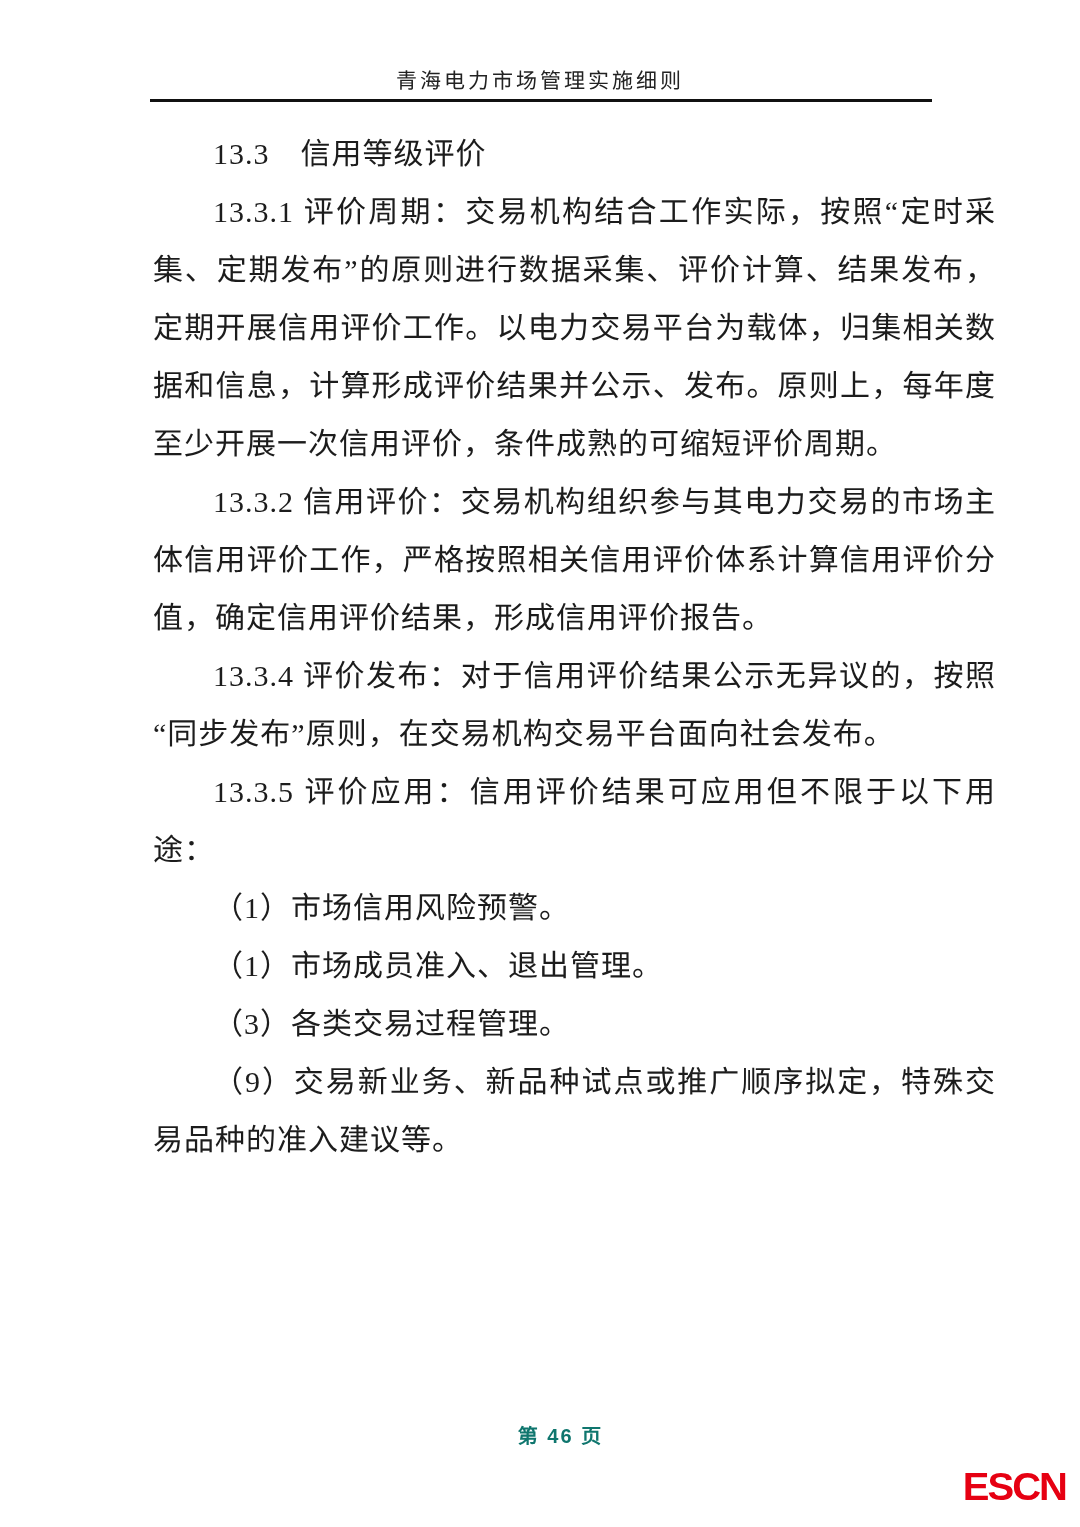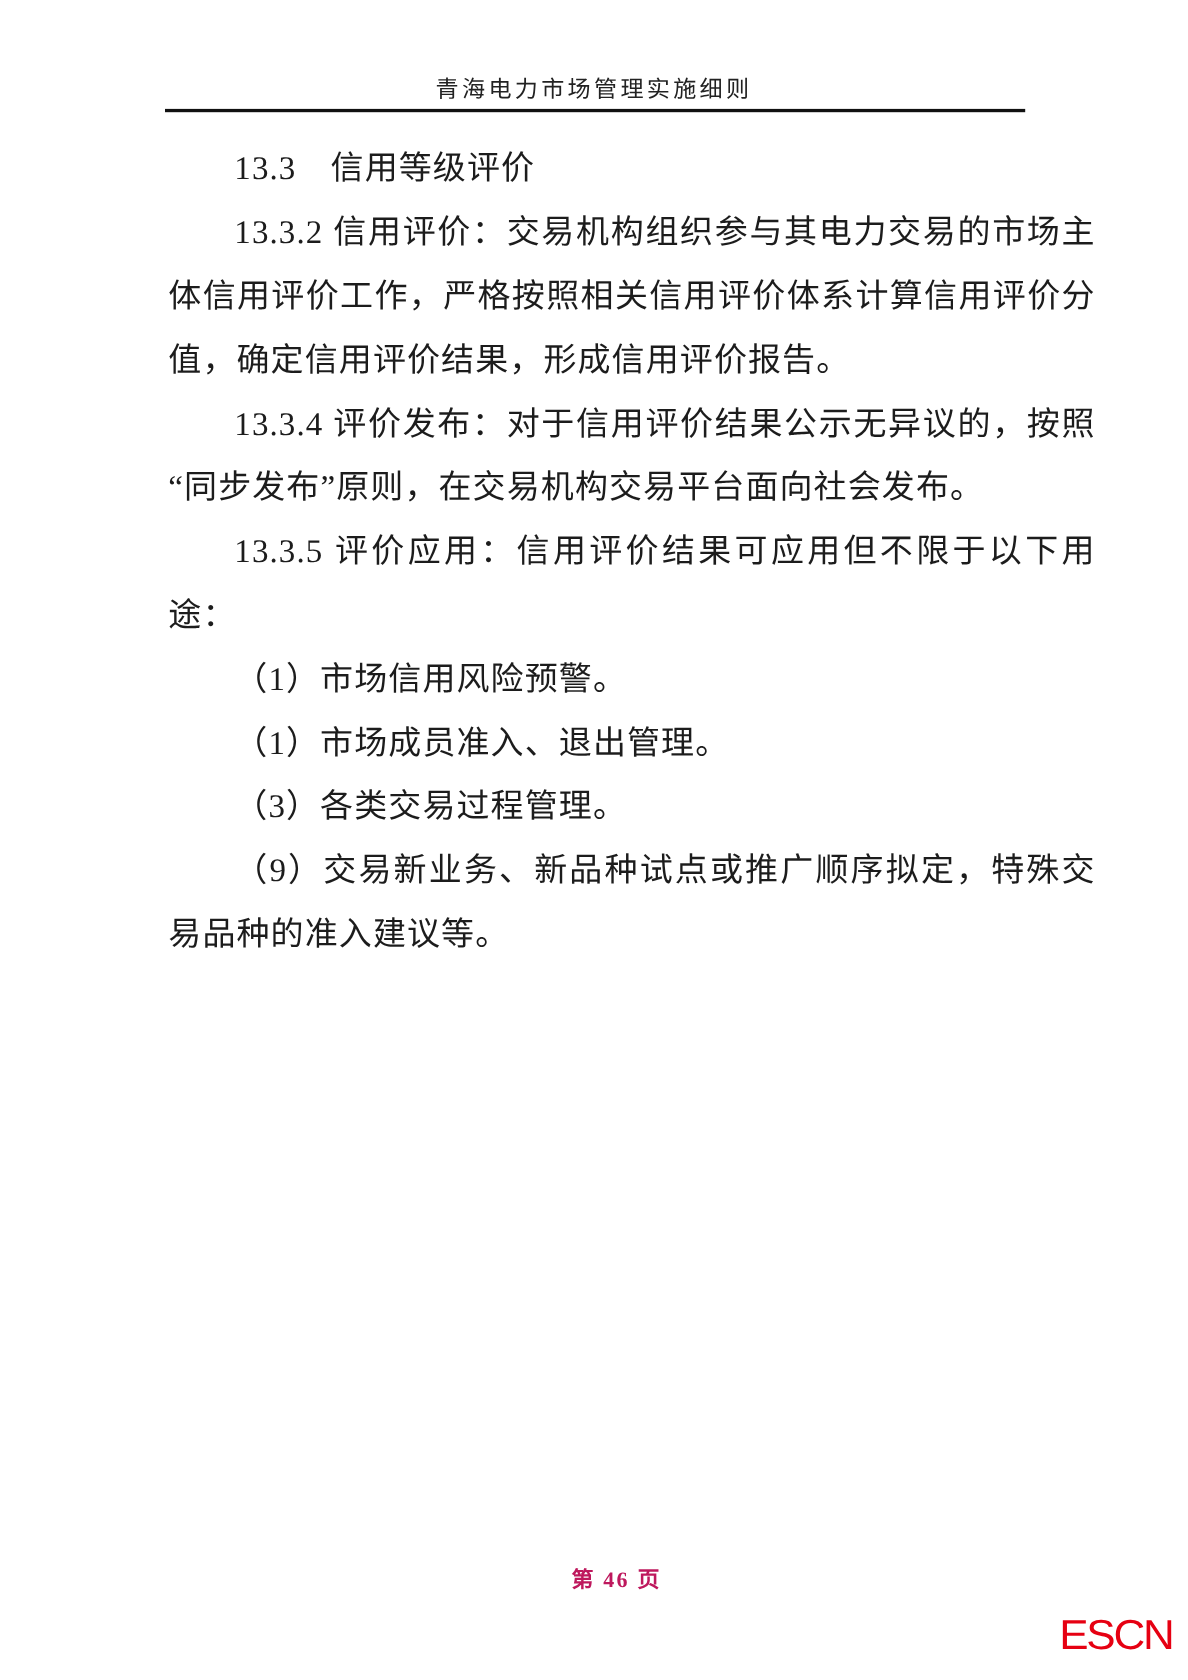--- a/index.html
+++ b/index.html
@@ -48,38 +48,38 @@
   }
   
   .page-footer {
     position: absolute;
     left: 0;
     right: 0;
     top: 1420px;
     text-align: center;
   }
   .page-number {
-    font-family: Liberation Serif, serif;
+    font-family: Liberation Sans, sans-serif;
     font-weight: bold;
     font-size: 20px;
     letter-spacing: 2px;
-    color: #be185d;
+    color: #0f766e;
     margin-left: 41px;
   }
   
   .escn-logo {
     position: absolute;
     right: 14px;
     top: 1466px;
     height: 42px;
     display: flex;
     align-items: center;
     white-space: nowrap;
     font-family: "Liberation Sans", "DejaVu Sans", sans-serif;
-    font-weight: normal;
+    font-weight: bold;
   }
   .escn-latin {
     font-size: 40px;
     letter-spacing: -2px;
     transform: scaleY(0.95);
   }
   .escn-cn {
     font-size: 35px;
     letter-spacing: 0px;
     margin-left: 2px;
@@ -91,20 +91,21 @@
 <div class="page">
 
   <div class="page-header">
     <div class="header-title">青海电力市场管理实施细则</div>
     <div class="header-rule"></div>
   </div>
 
   <div class="doc-body">
     <p>13.3　信用等级评价</p>
     <div>
+        <p>13.3.1 评价周期：交易机构结合工作实际，按照“定时采集、定期发布”的原则进行数据采集、评价计算、结果发布，定期开展信用评价工作。以电力交易平台为载体，归集相关数据和信息，计算形成评价结果并公示、发布。原则上，每年度至少开展一次信用评价，条件成熟的可缩短评价周期。</p>
         <p>13.3.2 信用评价：交易机构组织参与其电力交易的市场主体信用评价工作，严格按照相关信用评价体系计算信用评价分值，确定信用评价结果，形成信用评价报告。</p>
         <p>13.3.4 评价发布：对于信用评价结果公示无异议的，按照“同步发布”原则，在交易机构交易平台面向社会发布。</p>
         <p>13.3.5 评价应用：信用评价结果可应用但不限于以下用途：</p>
         <p>（1）市场信用风险预警。</p>
         <p>（1）市场成员准入、退出管理。</p>
         <p>（3）各类交易过程管理。</p>
         <p>（9）交易新业务、新品种试点或推广顺序拟定，特殊交易品种的准入建议等。</p>
       </div>
   </div>
 

